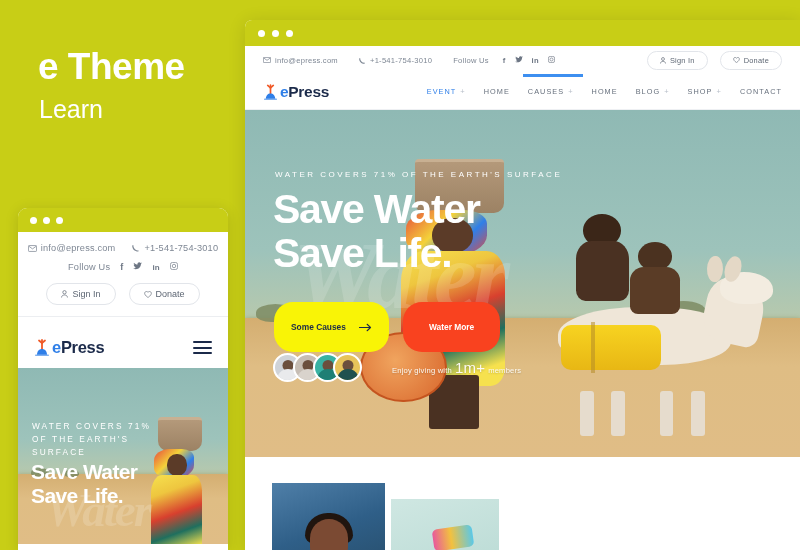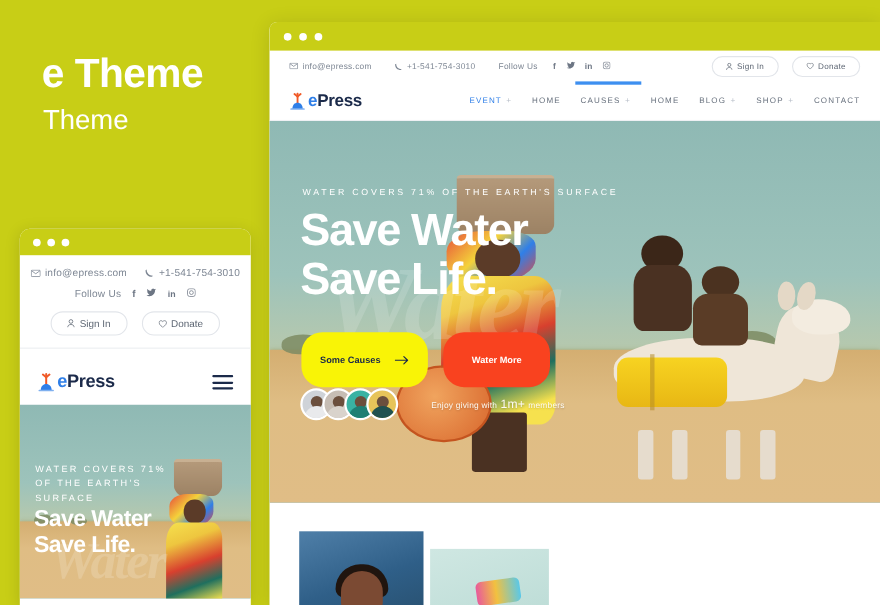--- a/index.html
+++ b/index.html
@@ -145,21 +145,21 @@
   .av-head { position:absolute; left:50%; top:5px; transform:translateX(-50%); width:11px; height:11px; border-radius:50%; background:#6b4f3d; }
   .av-body { position:absolute; left:50%; bottom:-4px; transform:translateX(-50%); width:22px; height:15px; border-radius:11px 11px 0 0; background:#3b4a5a; }
   .a3 .av-body { background:#1e7f74; }
   .a4 .av-body { background:#20514f; }
   .a1 .av-body { background:#e9eaec; }
   .a2 .av-body { background:#d9d3cc; }
   .members-txt {
     margin-left:14px; font-size:7.6px; color:#fdfaf3; letter-spacing:.2px;
     display:flex; align-items:baseline; gap:3px; text-shadow:0 1px 2px rgba(0,0,0,.2);
   }
-  .members-txt b { font-size:11px; font-weight:400; }
+  .members-txt b { font-size:15px; font-weight:400; }
 
   
   .d-bottom { position:relative; height:auto; background:#ffffff; }
   .thumb-a {
     position:absolute; left:27px; top:26px; width:113px; height:80px;
     background:linear-gradient(160deg,#4f7fa8 0%,#2f5f88 55%,#28506f 100%);
     overflow:hidden;
   }
   .thumb-a .face { position:absolute; left:50%; top:36px; transform:translateX(-50%); width:38px; height:44px; border-radius:19px 19px 16px 16px; background:#7b4a33; }
   .thumb-a .hair { position:absolute; left:50%; top:30px; transform:translateX(-50%); width:48px; height:30px; border-radius:24px 24px 8px 8px; background:#20150f; }
@@ -201,21 +201,21 @@
   .kid2 .h { position:absolute; left:18%; top:0; width:62%; height:38%; border-radius:50%; background:#4b3220; }
   .kid2 .b { position:absolute; left:4%; top:33%; width:90%; height:62%; border-radius:28% 28% 16% 16%; background:#5a3c26; }
   .yellowjug { position:absolute; right:25%; bottom:25%; width:18%; height:13%; background:linear-gradient(180deg,#f7d321,#e8b714); border-radius:10px; }
   .yellowjug::after { content:""; position:absolute; left:30%; top:-6%; width:4%; height:112%; background:rgba(180,140,40,.55); }
 </style>
 </head>
 <body>
 
 <div class="promo">
   <div class="promo-title">e Theme</div>
-  <div class="promo-sub">Theme</div>
+  <div class="promo-sub">Learn</div>
 </div>
 
 <div class="mobile">
 
   <div class="m-titlebar">
     <span class="m-dot"></span>
     <span class="m-dot"></span>
     <span class="m-dot"></span>
   </div>
 

